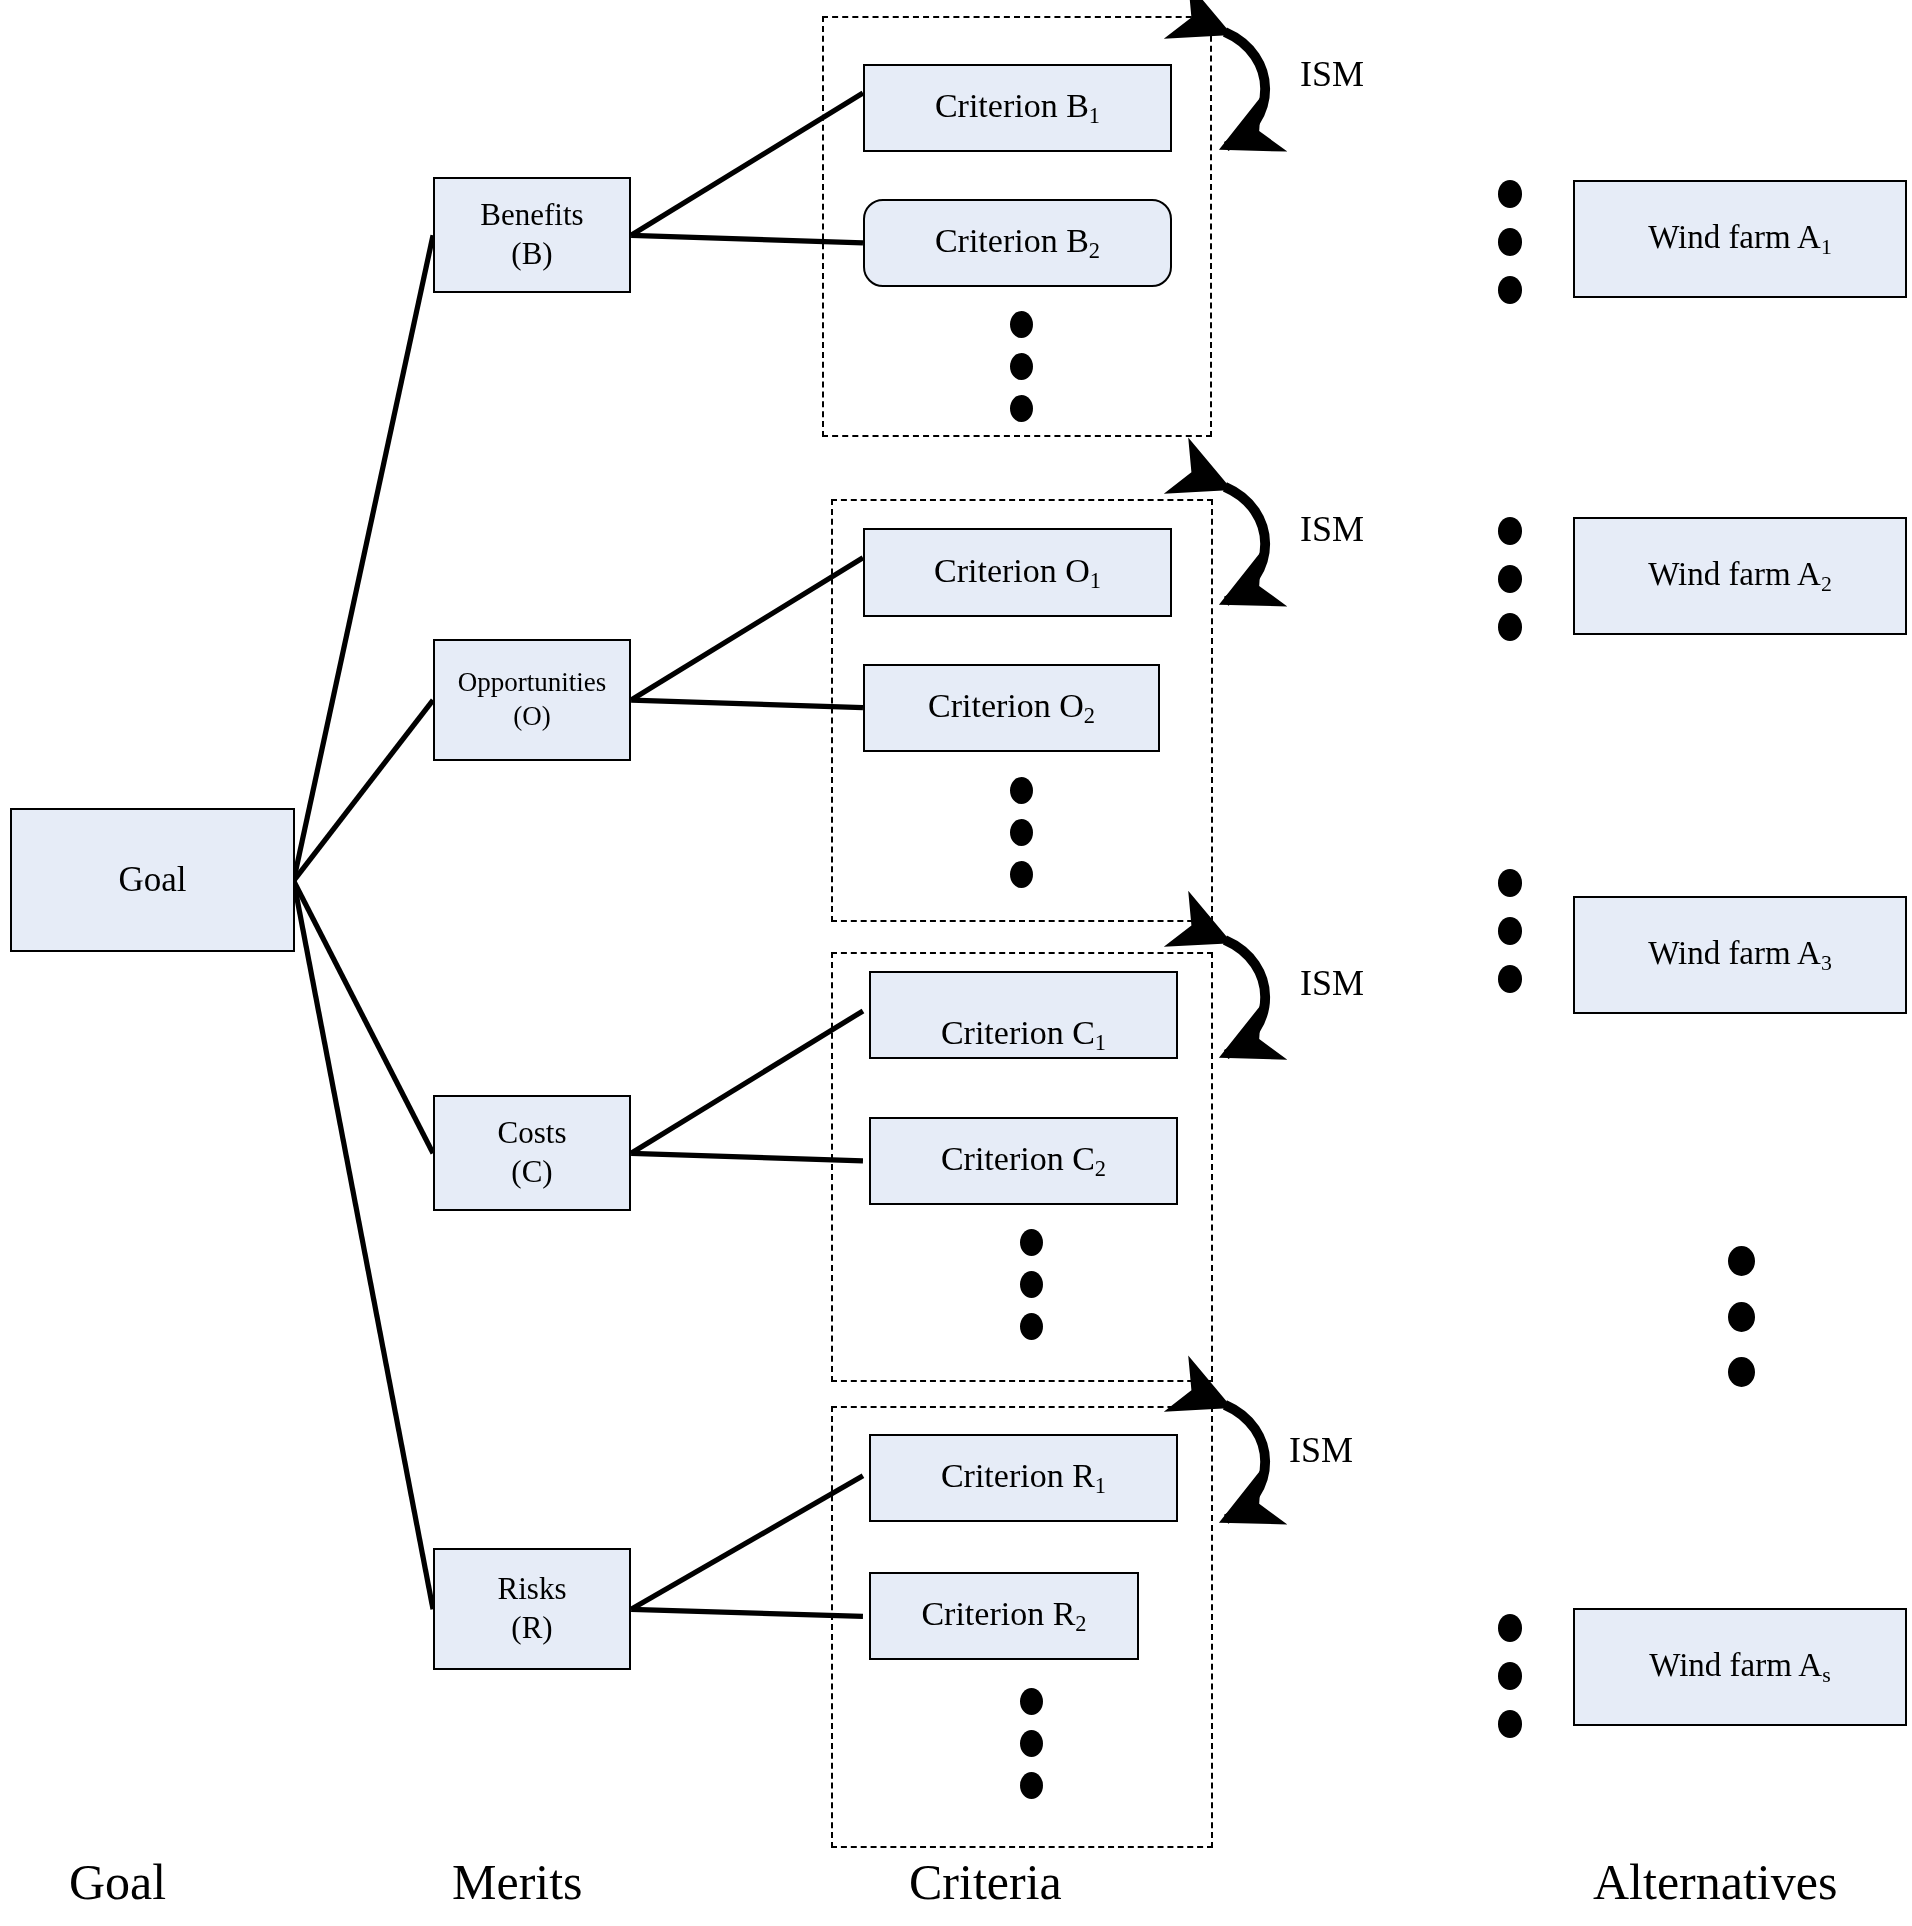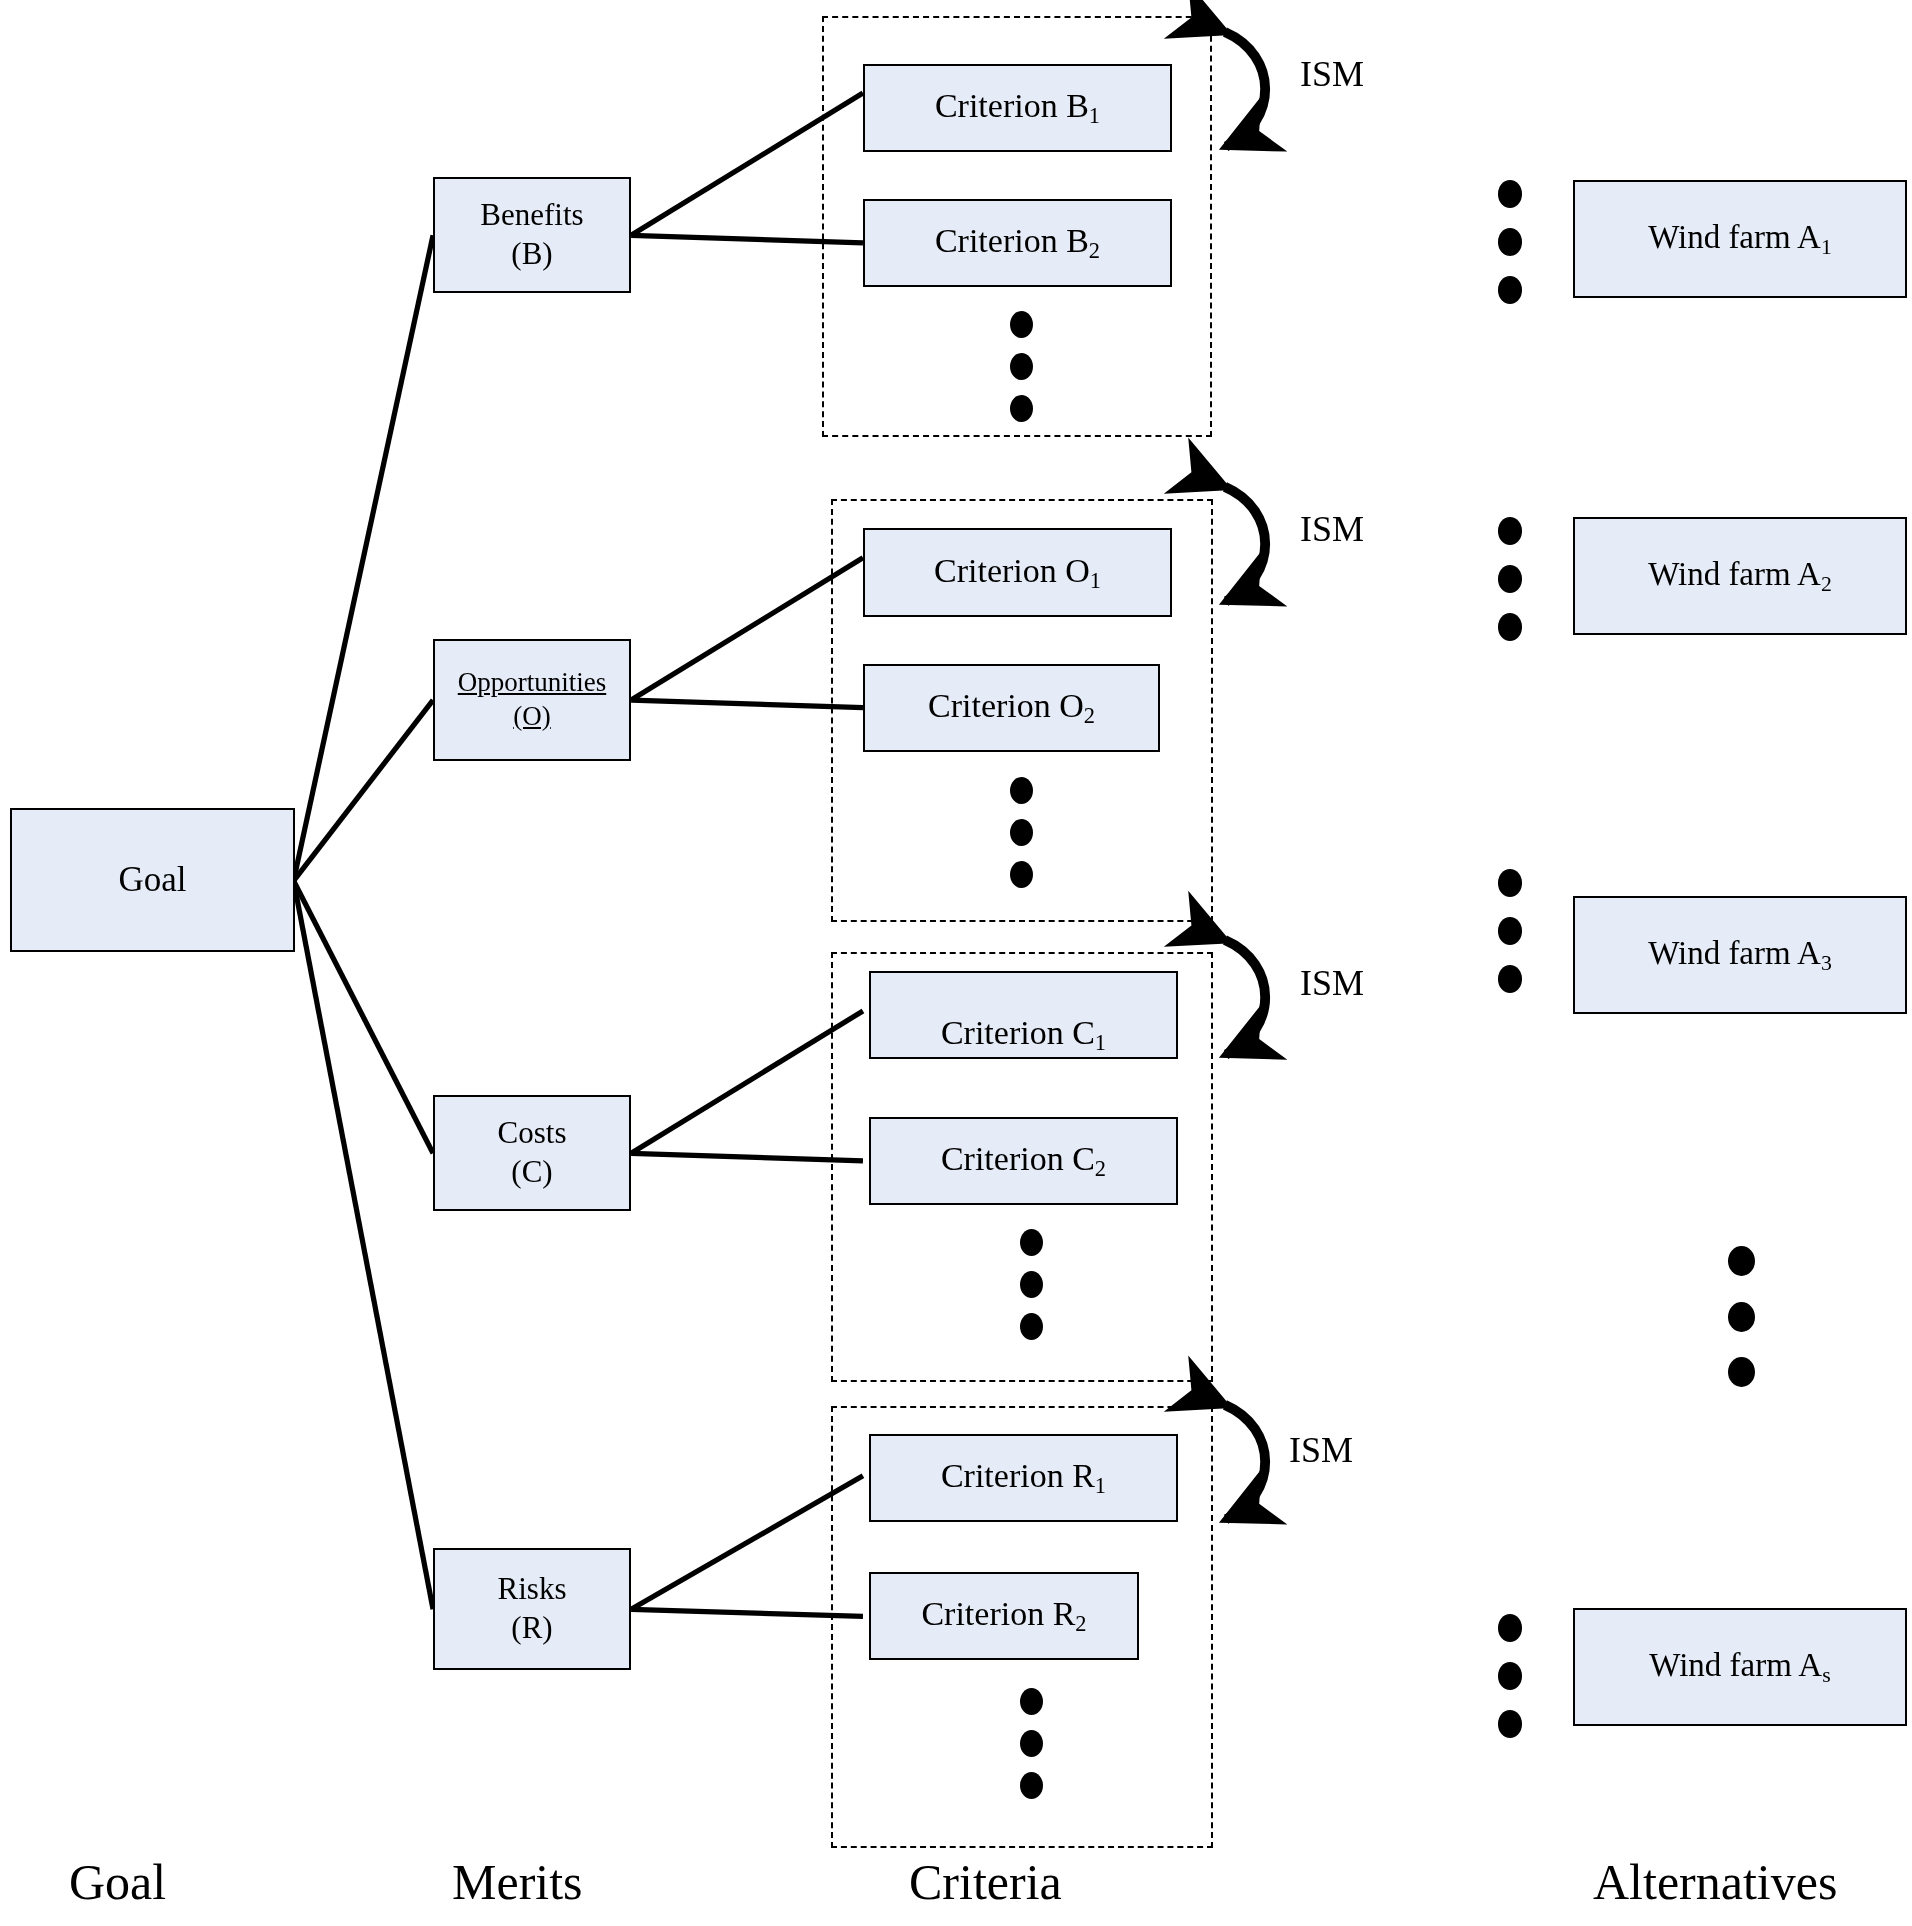--- a/index.html
+++ b/index.html
@@ -124,21 +124,21 @@
     <span class="lbl">Goal</span>
   </div>
 
   <div class="node merit-node" style="left:433px;top:177px;width:198px;height:116px;">
     <span>
       <span class="lbl">Benefits</span>
       <span class="lbl">(B)</span>
     </span>
   </div>
 
-  <div class="node merit-node small" style="left:433px;top:639px;width:198px;height:122px;text-decoration:underline;">
+  <div class="node merit-node small" style="left:433px;top:639px;width:198px;height:122px;">
     <span>
       <span class="lbl">Opportunities</span>
       <span class="lbl">(O)</span>
     </span>
   </div>
 
   <div class="node merit-node" style="left:433px;top:1095px;width:198px;height:116px;">
     <span>
       <span class="lbl">Costs</span>
       <span class="lbl">(C)</span>
@@ -151,21 +151,21 @@
       <span class="lbl">(R)</span>
     </span>
   </div>
 
   <div class="group-box" style="left:822px;top:15.7px;width:390px;height:421px;"></div>
 
   <div class="node crit-node" style="left:863px;top:48px;width:309px;height:88px;margin-top:16px;">
     <span><span>Criterion B</span><sub>1</sub></span>
   </div>
 
-  <div class="node crit-node" style="left:863px;top:199px;width:309px;height:88px;">
+  <div class="node crit-node" style="left:863px;top:199px;width:309px;height:88px;border-radius:20px;">
     <span><span>Criterion B</span><sub>2</sub></span>
   </div>
 
   <div class="dots" style="left:1010px;top:311px;width:23px;height:110px;">
     <i style="width:23px;height:27px;margin-bottom:15px;"></i>
     <i style="width:23px;height:27px;margin-bottom:15px;"></i>
     <i style="width:23px;height:27px;"></i>
   </div>
 
   <div class="ism-label" style="left:1300px;top:53px;">ISM</div>

